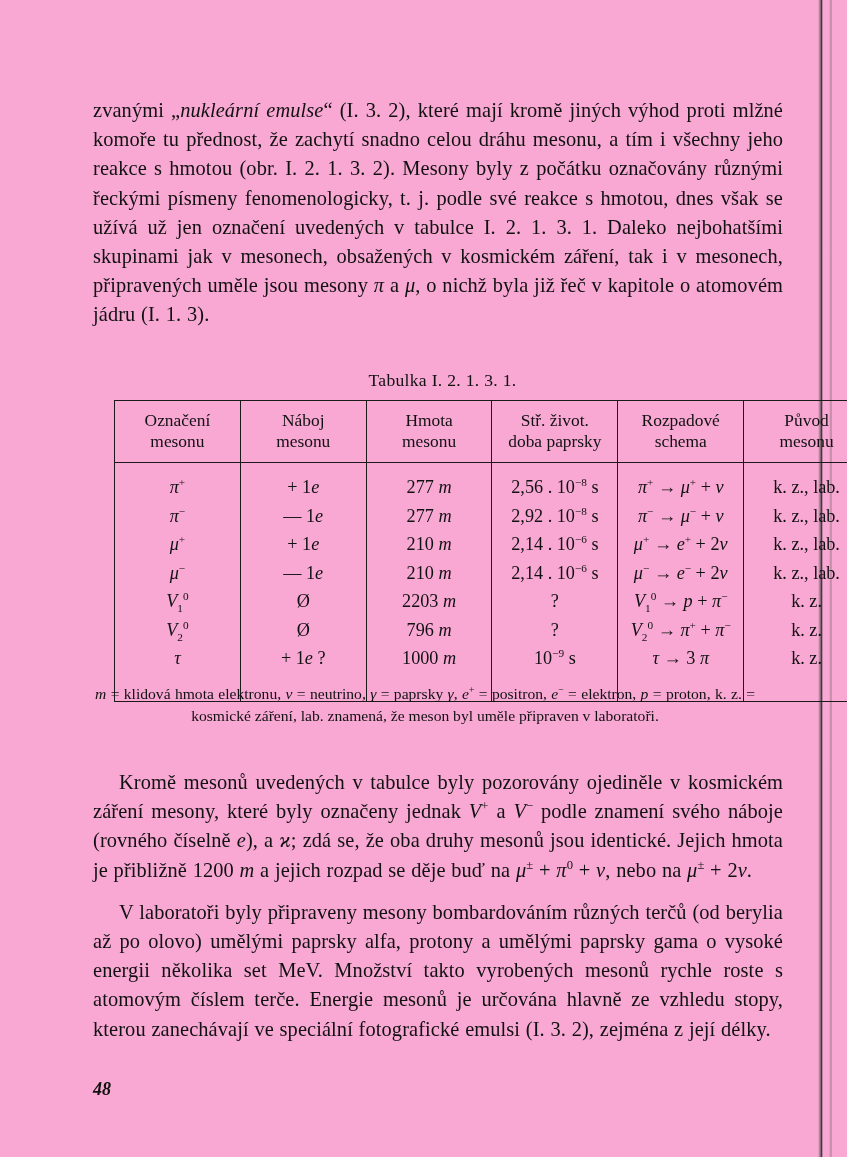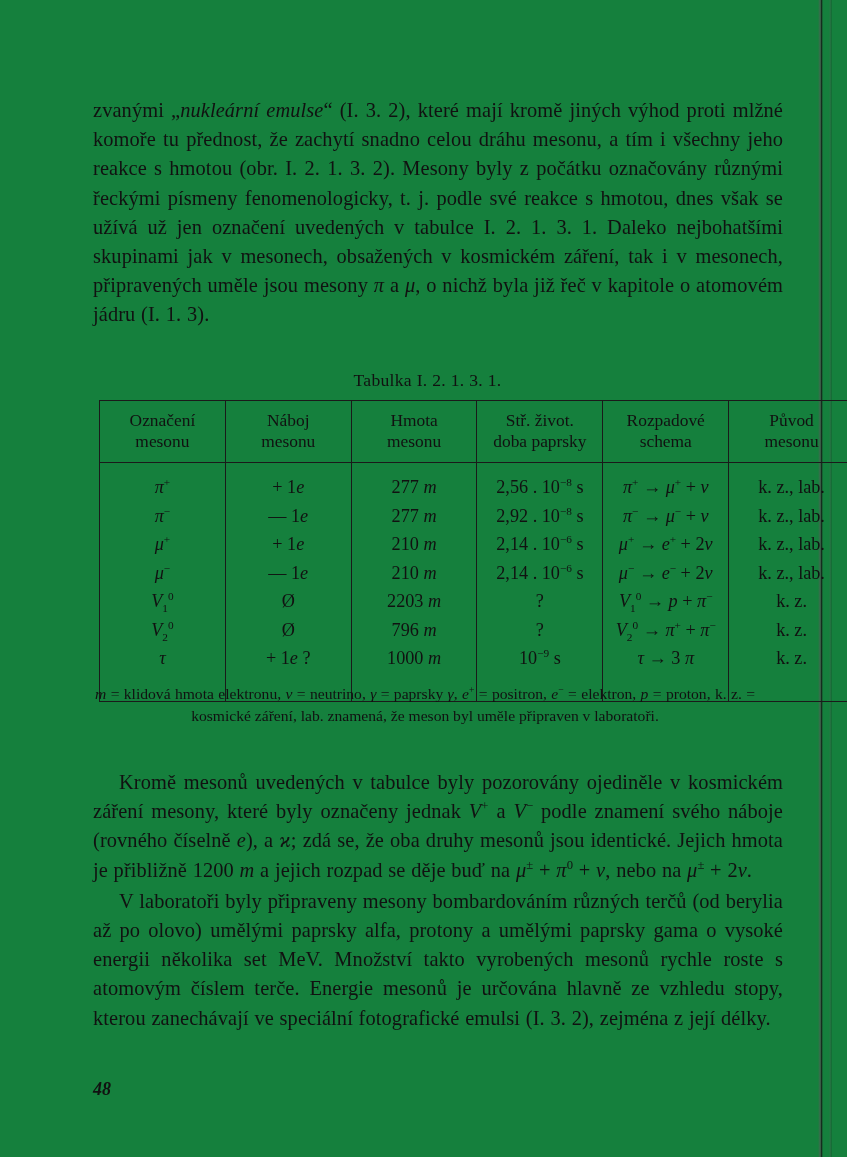--- a/index.html
+++ b/index.html
@@ -8,21 +8,21 @@
     background: #ffffff;
   }
   body {
     font-family: "Liberation Serif", "DejaVu Serif", serif;
     color: #111111;
   }
   #page {
     position: relative;
     width: 847px;
     height: 1157px;
-    background: #15803d;
+    background: #f9a8d4;
     overflow: hidden;
   }
   
   .scan-edge {
     position: absolute;
     top: 0;
     bottom: 0;
     width: 3px;
     background: linear-gradient(to right, rgba(255,255,255,0) 0%, rgba(90,90,90,0.75) 45%, rgba(20,20,20,0.9) 70%, rgba(255,255,255,0) 100%);
     pointer-events: none;
@@ -40,33 +40,33 @@
   p.body-par {
     margin: 0;
     font-size: 20.4px;
     line-height: 29.2px;
     text-align: justify;
     text-align-last: left;
     letter-spacing: 0.1px;
     word-spacing: 0.5px;
   }
   p.body-par.indent { text-indent: 26px; }
-  p.gap-top { margin-top: 2px; }
+  p.gap-top { margin-top: 13px; }
   .sym { font-style: italic; font-family: "Liberation Serif", "DejaVu Serif", serif; }
   sup, sub {
     font-size: 62%;
     line-height: 0;
   }
   sup { vertical-align: super; }
   sub { vertical-align: sub; }
 
   
   .table-block {
     position: absolute;
-    left: 99px;
+    left: 114px;
     top: 370px;
     width: 657px;
   }
   .tbl-caption {
     text-align: center;
     font-size: 17.6px;
     letter-spacing: .3px;
     margin-bottom: 9px;
   }
   table.data {

